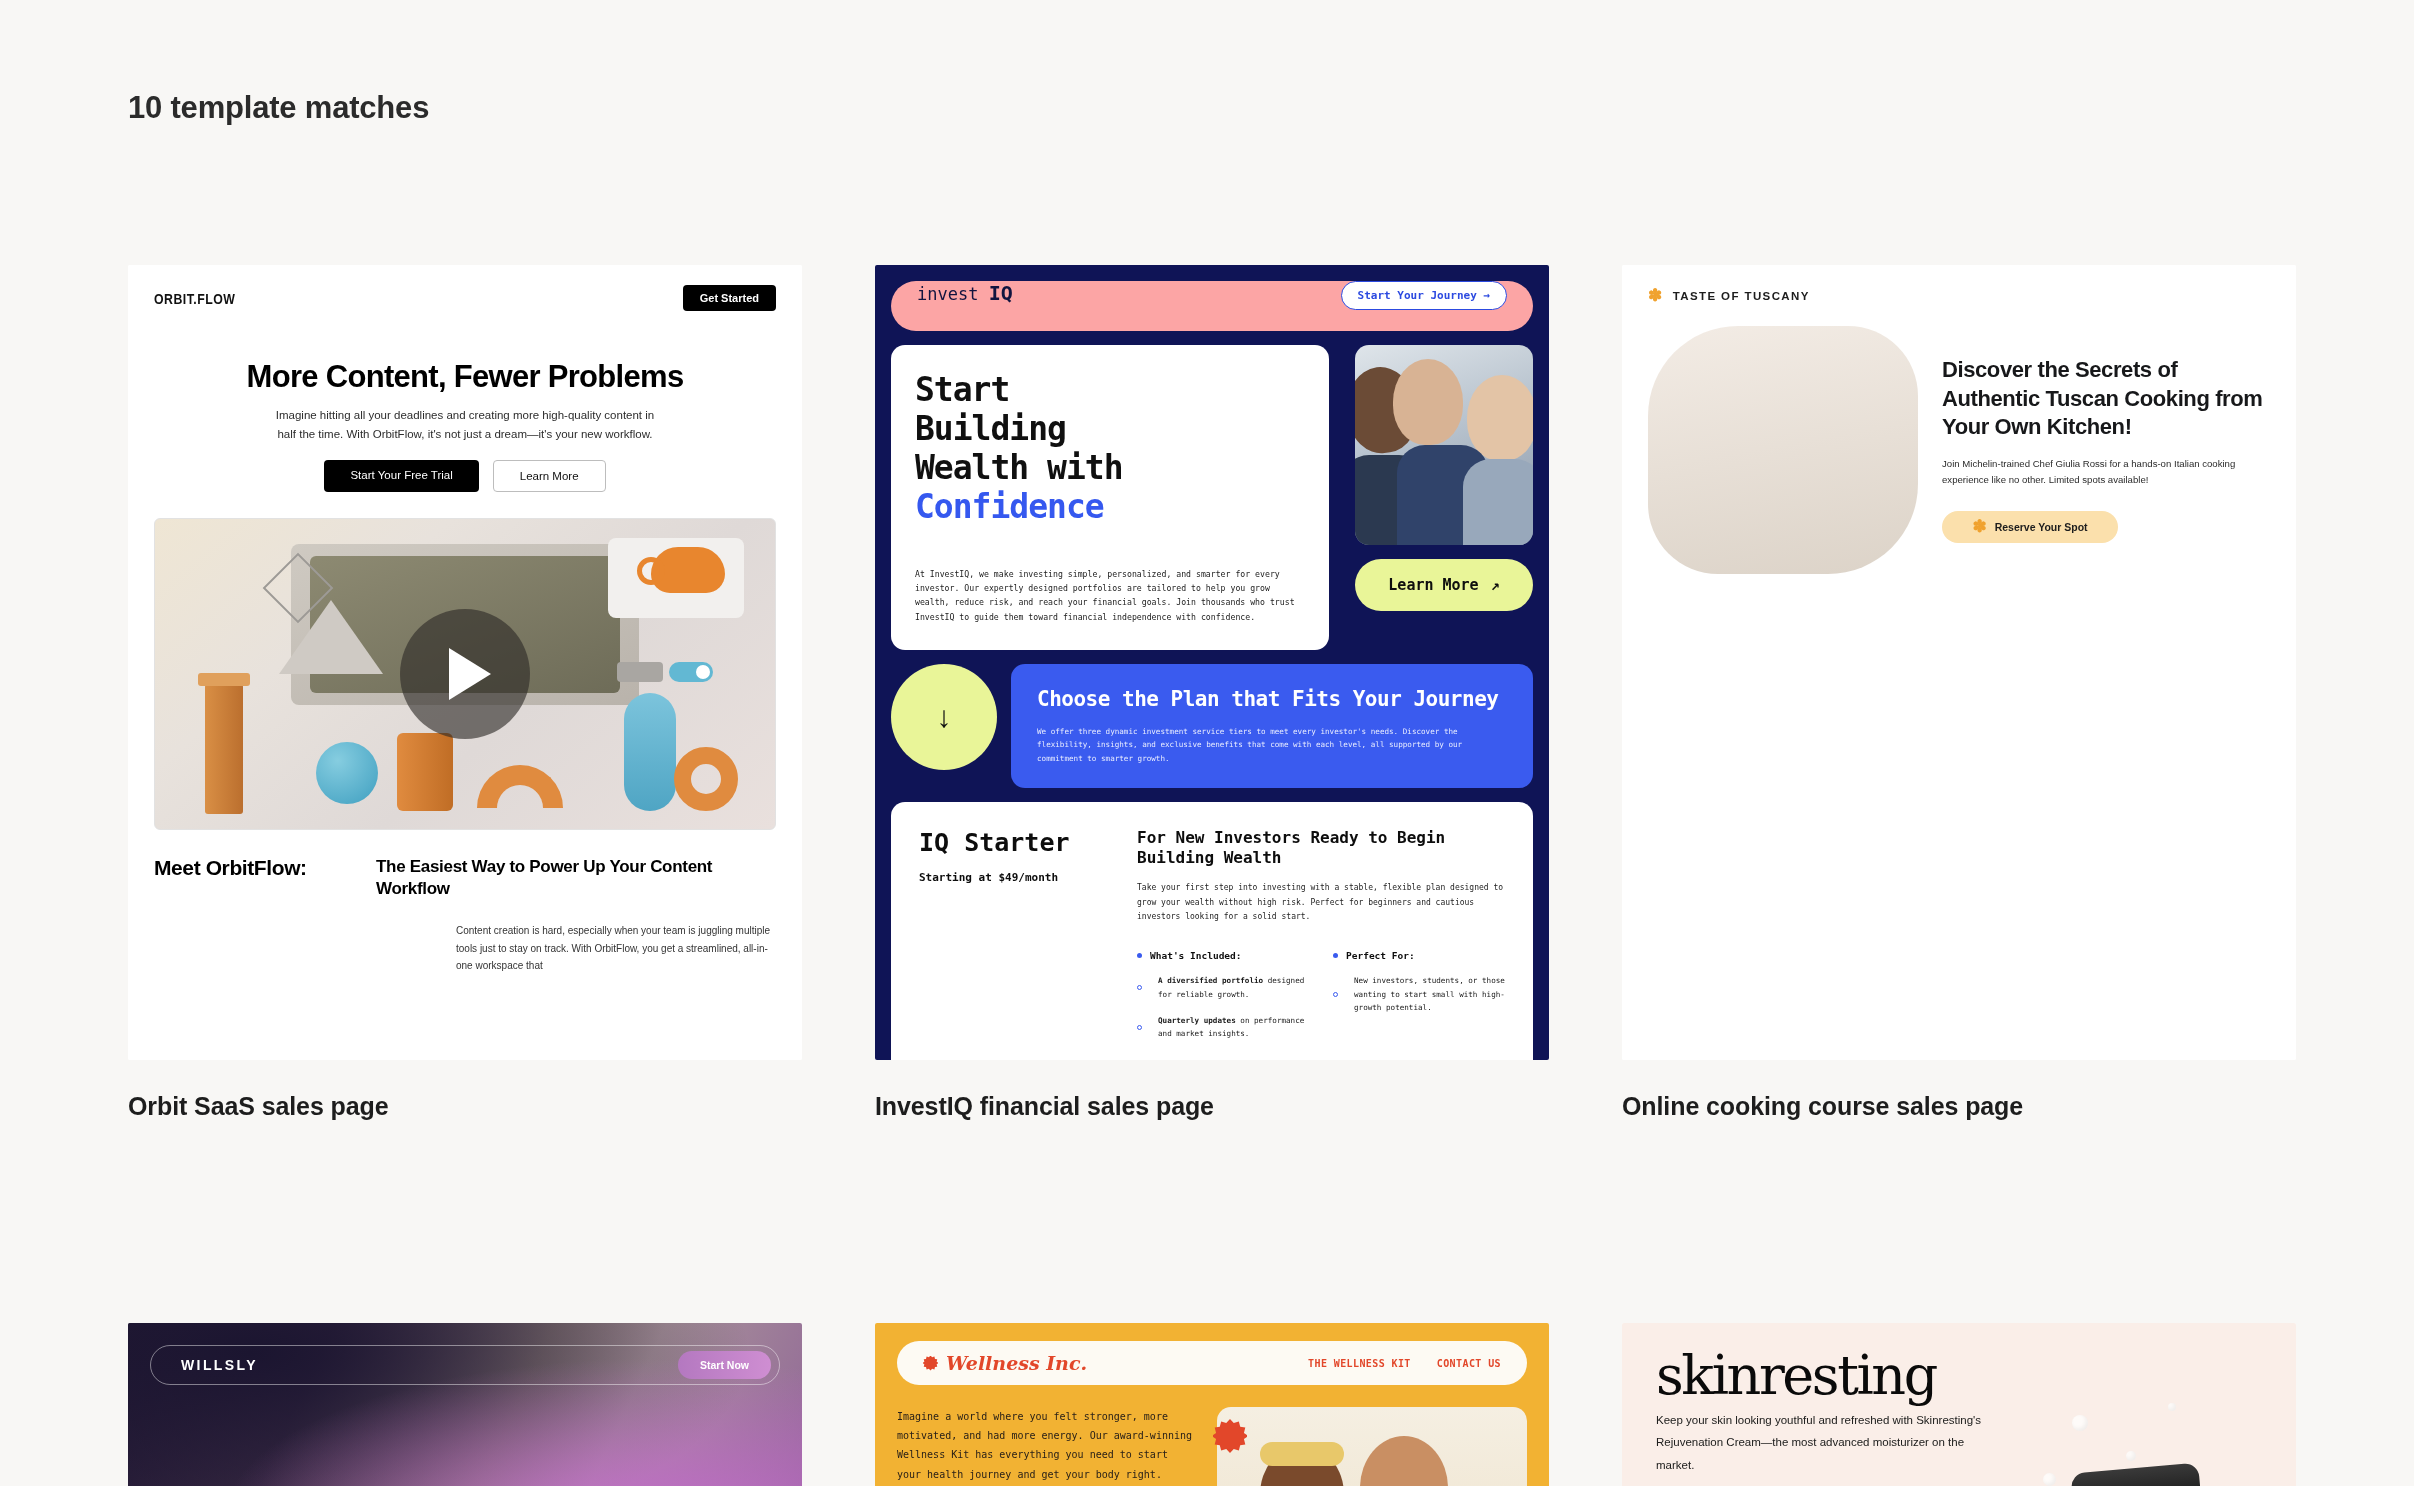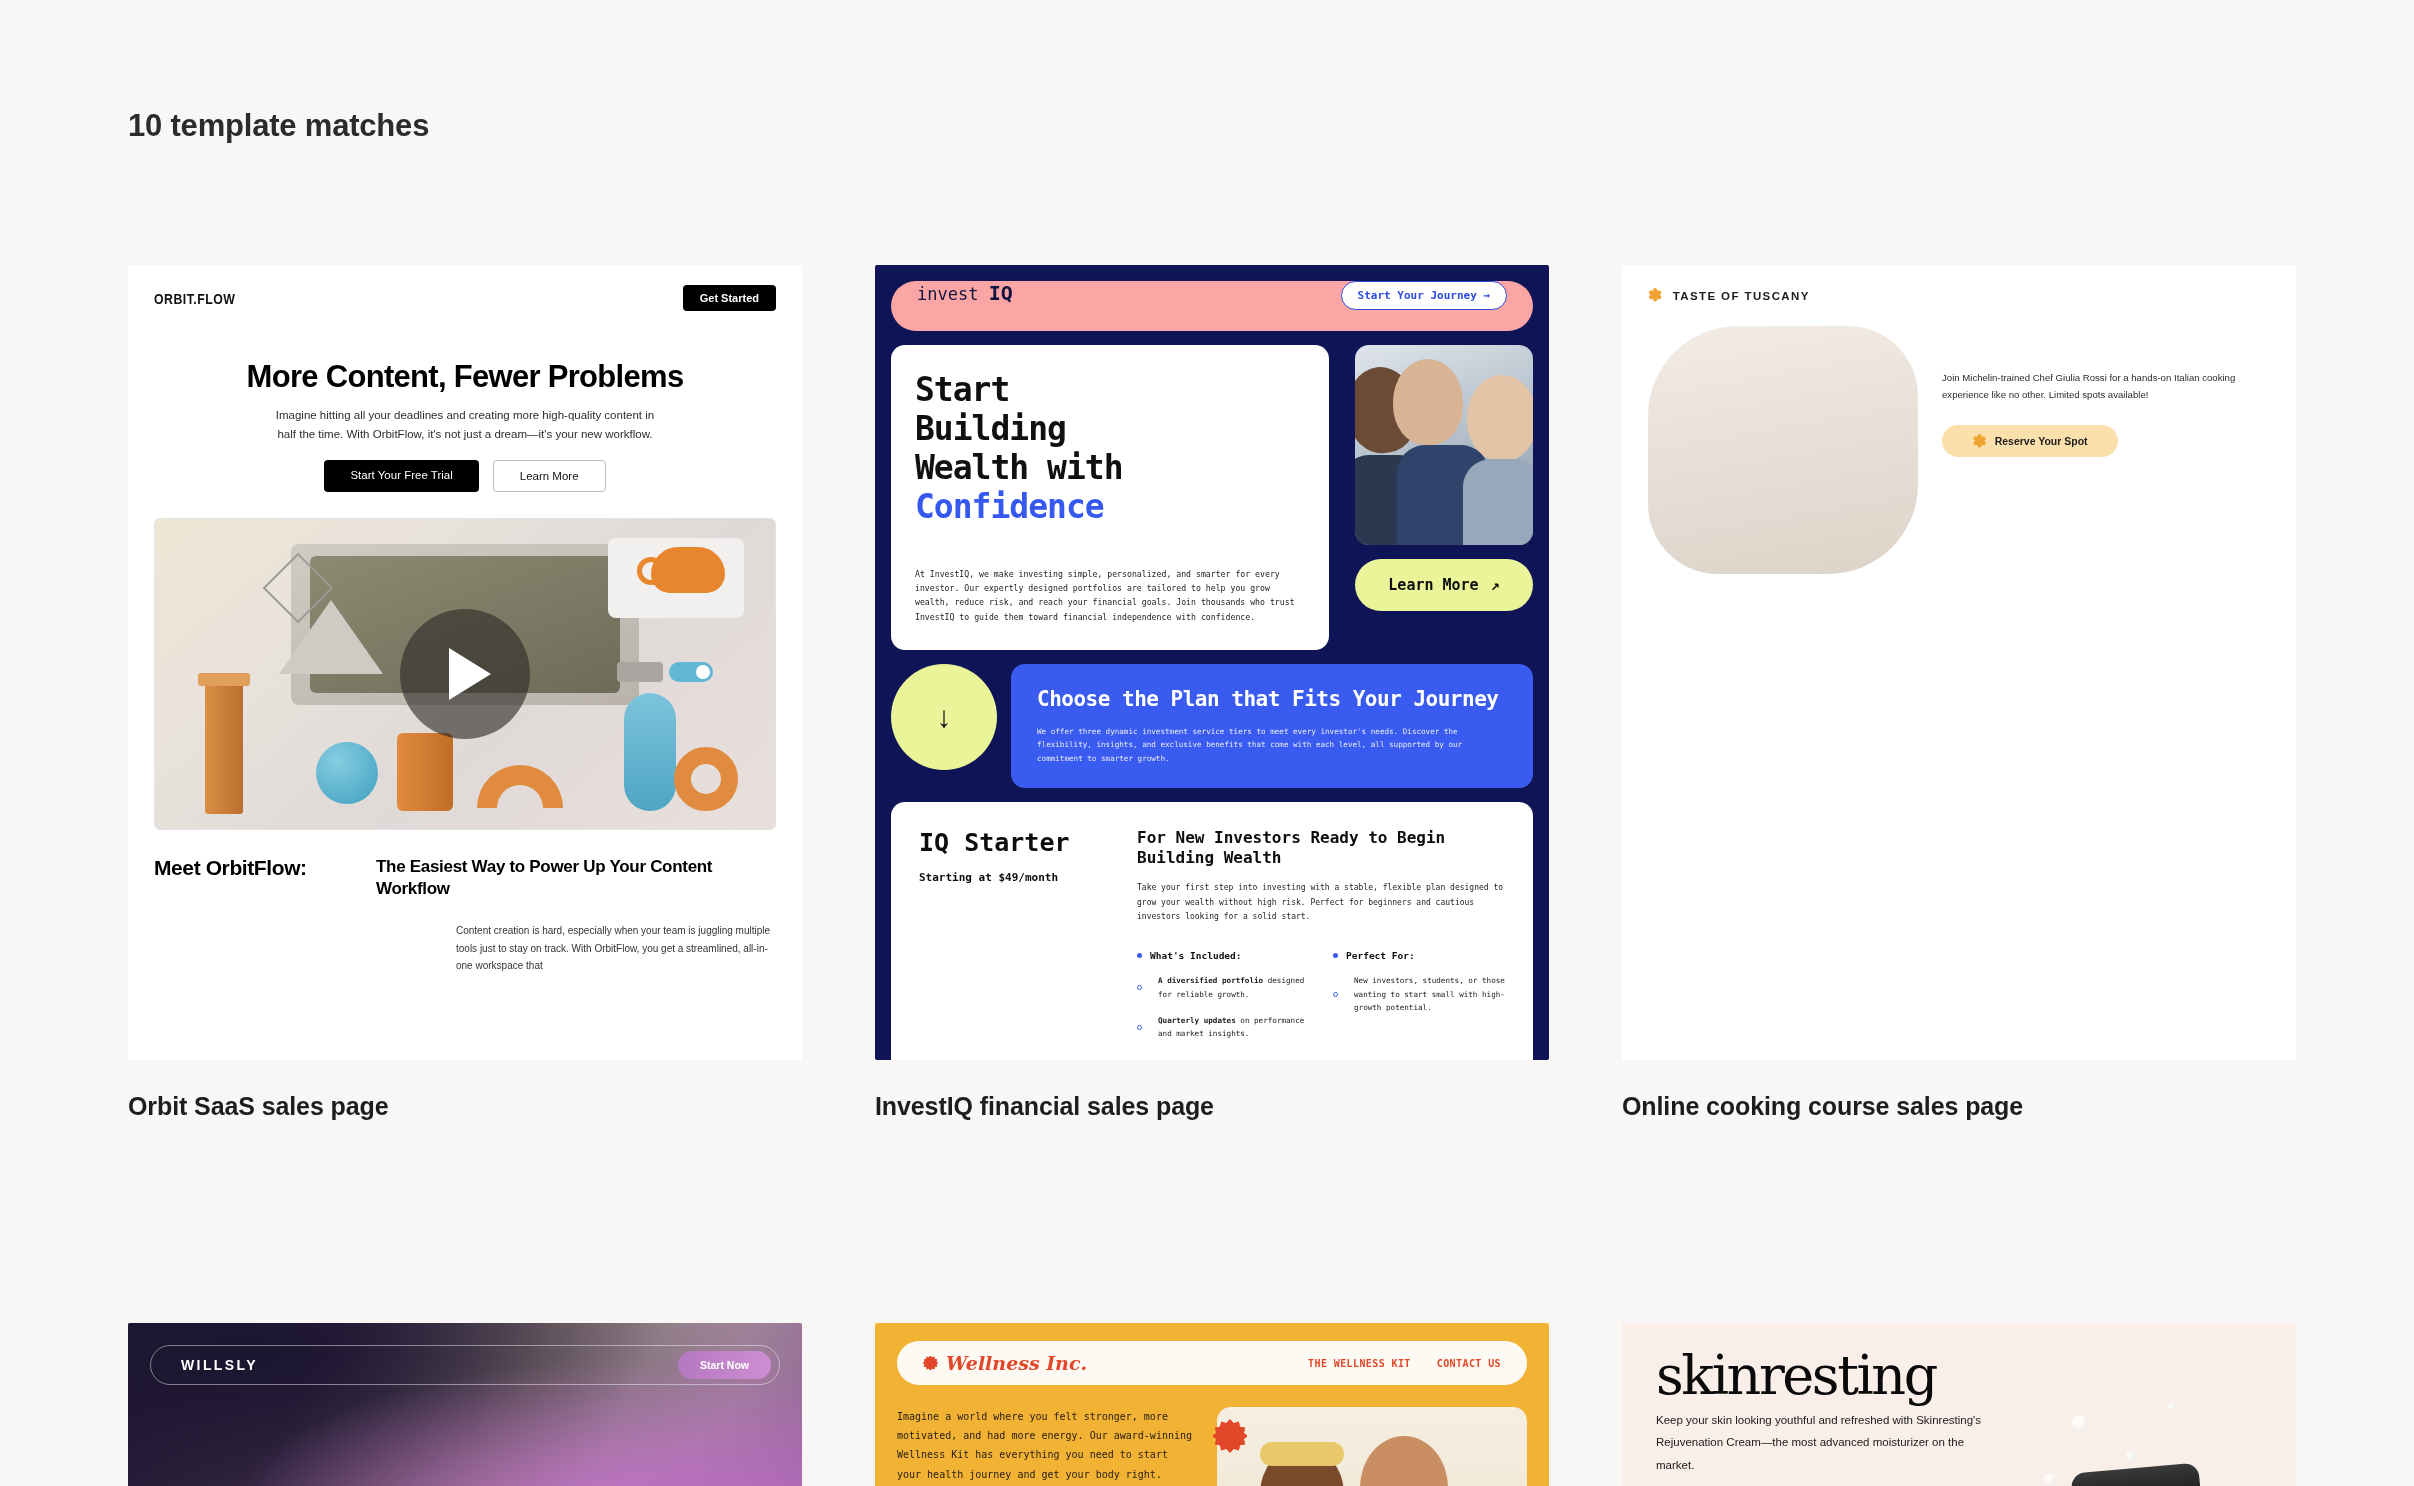--- a/index.html
+++ b/index.html
@@ -5,21 +5,21 @@
   * { box-sizing: border-box; margin: 0; padding: 0; }
   html, body {
     width: 2414px; height: 1486px;
     background: #f8f7f5;
     font-family: "Liberation Sans", sans-serif;
     overflow: hidden;
   }
   .page { position: relative; width: 2414px; height: 1486px; background:#f8f7f5; }
 
   .page-title {
-    position: absolute; left: 128px; top: 108px;
+    position: absolute; left: 128px; top: 90px;
     font-size: 31px; font-weight: 700; color: #2b2b2b; letter-spacing: -0.2px;
   }
 
   .grid { position: absolute; left: 128px; top: 265px; width: 2167px; }
   .row { display: flex; gap: 73px; }
   .row2 { margin-top: 202px; }
   .cell { width: 674px; }
 
   .thumb {
     width: 674px; height: 795px; overflow: hidden; position: relative;
@@ -376,20 +376,21 @@
       <div class="cell">
         <div class="thumb">
           <div class="tu">
             <div class="tu-logo">
               <span class="star">✽</span>
               <span>TASTE OF TUSCANY</span>
             </div>
             <div class="tu-hero">
               <div class="tu-img"></div>
               <div class="tu-hero-r">
+                <div class="tu-h1">Discover the Secrets of Authentic Tuscan Cooking from Your Own Kitchen!</div>
                 <div class="tu-p">Join Michelin-trained Chef Giulia Rossi for a hands-on Italian cooking experience like no other. Limited spots available!</div>
                 <div class="tu-btn">
                   <span class="star">✽</span>
                   <span>Reserve Your Spot</span>
                 </div>
               </div>
             </div>
           </div>
         </div>
         <div class="caption">Online cooking course sales page</div>

